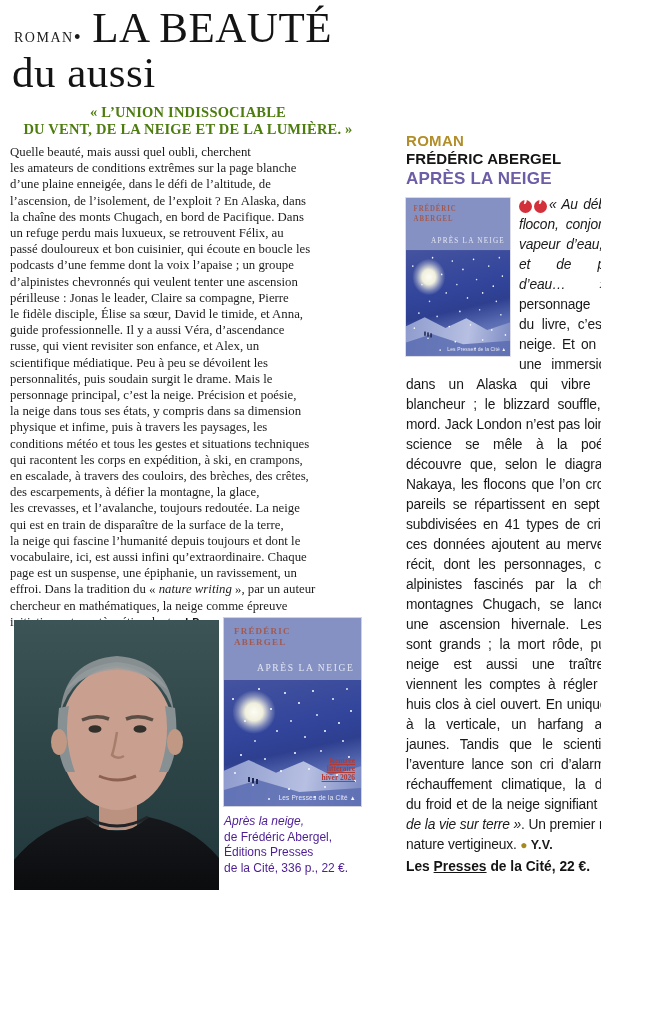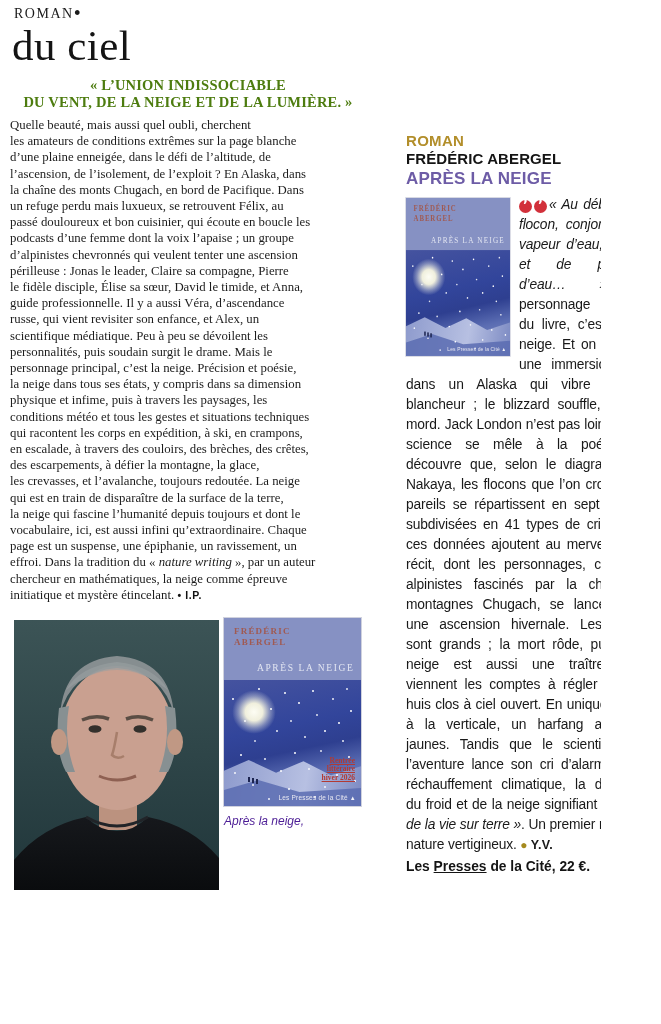--- a/index.html
+++ b/index.html
@@ -89,22 +89,23 @@
 </style>
 </head>
 <body>
 
 <div class="page">
 
   <section class="left-article">
     <header>
       <div class="la-title-row">
         <span class="kicker"><span>ROMAN</span><span class="kdot">•</span></span>
+        <span class="big-title">LA BEAUTÉ</span>
       </div>
-      <div class="big-title line2">du ciel</div>
+      <div class="big-title line2">du aussi</div>
     </header>
 
     <div class="standfirst">
       <div>« L’UNION INDISSOCIABLE</div>
       <div>DU VENT, DE LA NEIGE ET DE LA LUMIÈRE. »</div>
     </div>
 
     <div class="la-body"><span>Quelle beauté, mais aussi quel oubli, cherchent
 les amateurs de conditions extrêmes sur la page blanche
 d’une plaine enneigée, dans le défi de l’altitude, de
@@ -183,20 +184,23 @@
         <div class="cv-badge">Rentrée
 littéraire
 hiver 2026</div>
         <div class="cv-pub"><span>Les Presses de la Cité</span><span class="logo">▲</span></div>
       </div>
     </div>
   </div>
 
   <figcaption class="caption">
     <span class="cap-title">Après la neige,</span>
+    <span class="cap-rest">de Frédéric Abergel,
+Éditions Presses
+de la Cité, 336 p., 22 €.</span>
   </figcaption>
 
   <section class="right-article">
     <div class="r-kicker">ROMAN</div>
     <div class="r-author">FRÉDÉRIC ABERGEL</div>
     <div class="r-title">APRÈS LA NEIGE</div>
 
     <div class="r-bodywrap">
       <div class="cover cover-sm">
         <div class="cover-inner">

